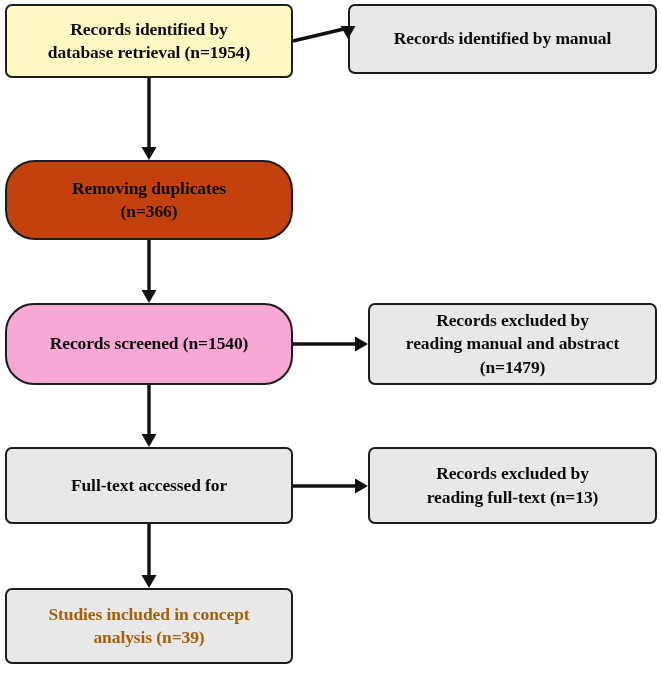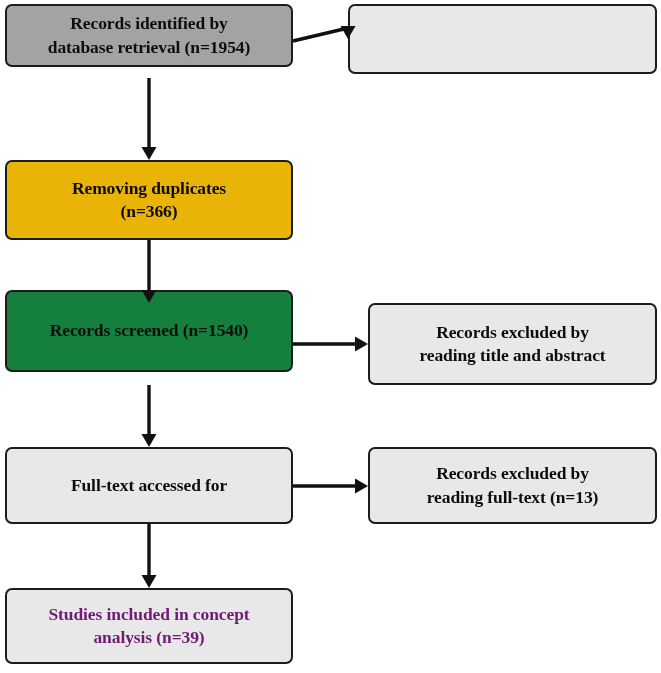--- a/index.html
+++ b/index.html
@@ -49,59 +49,61 @@
   }
   .connector svg {
     display: block;
     overflow: visible;
   }
 </style>
 </head>
 <body>
 
 <div id="diagram">
-    <div class="node" style="left: 5px; top: 4px; width: 288px; height: 63px; background: #a3a3a3; border-color: rgb(28, 28, 28); color: rgb(13, 13, 13);">
+    <div class="node" style="left: 5px; top: 4px; width: 288px; height: 74px; background: #fef9c3; border-color: rgb(28, 28, 28); color: rgb(13, 13, 13);">
       <span class="node-text">
         <span class="ln">Records identified by</span>
         <span class="ln">database retrieval (n=1954)</span>
       </span>
     </div>
     <div class="node" style="left: 348px; top: 4px; width: 309px; height: 70px; background: rgb(232, 232, 232); border-color: rgb(28, 28, 28); color: rgb(13, 13, 13);">
       <span class="node-text">
+        <span class="ln">Records identified by manual</span>
       </span>
     </div>
-    <div class="node" style="left: 5px; top: 160px; width: 288px; height: 80px; background: #eab308; border-color: rgb(28, 28, 28); color: rgb(13, 13, 13);">
+    <div class="node" style="left: 5px; top: 160px; width: 288px; height: 80px; background: #c2410c; border-color: rgb(28, 28, 28); color: rgb(13, 13, 13); border-radius: 30px;">
       <span class="node-text">
         <span class="ln">Removing duplicates</span>
         <span class="ln">(n=366)</span>
       </span>
     </div>
-    <div class="node" style="left: 5px; top: 290px; width: 288px; height: 82px; background: #15803d; border-color: rgb(28, 28, 28); color: rgb(13, 13, 13);">
+    <div class="node" style="left: 5px; top: 303px; width: 288px; height: 82px; background: #f9a8d4; border-color: rgb(28, 28, 28); color: rgb(13, 13, 13); border-radius: 29px;">
       <span class="node-text">
         <span class="ln">Records screened (n=1540)</span>
       </span>
     </div>
     <div class="node" style="left: 368px; top: 303px; width: 289px; height: 82px; background: rgb(232, 232, 232); border-color: rgb(28, 28, 28); color: rgb(13, 13, 13);">
       <span class="node-text">
         <span class="ln">Records excluded by</span>
-        <span class="ln">reading title and abstract</span>
+        <span class="ln">reading manual and abstract</span>
+        <span class="ln">(n=1479)</span>
       </span>
     </div>
     <div class="node" style="left: 5px; top: 447px; width: 288px; height: 77px; background: rgb(232, 232, 232); border-color: rgb(28, 28, 28); color: rgb(13, 13, 13);">
       <span class="node-text">
         <span class="ln">Full-text accessed for</span>
       </span>
     </div>
     <div class="node" style="left: 368px; top: 447px; width: 289px; height: 77px; background: rgb(232, 232, 232); border-color: rgb(28, 28, 28); color: rgb(13, 13, 13);">
       <span class="node-text">
         <span class="ln">Records excluded by</span>
         <span class="ln">reading full-text (n=13)</span>
       </span>
     </div>
-    <div class="node" style="left: 5px; top: 588px; width: 288px; height: 76px; background: rgb(232, 232, 232); border-color: rgb(28, 28, 28); color: #701a75;">
+    <div class="node" style="left: 5px; top: 588px; width: 288px; height: 76px; background: rgb(232, 232, 232); border-color: rgb(28, 28, 28); color: #a16207;">
       <span class="node-text">
         <span class="ln">Studies included in concept</span>
         <span class="ln">analysis (n=39)</span>
       </span>
     </div>
     <div class="connector" style="left: 279px; top: 25px; width: 83px; height: 30px;">
       <svg width="83" height="30">
         <line x1="14" y1="16" x2="69" y2="3" stroke="#111111" stroke-width="3.4"></line>
         <polygon fill="#111111" points="61.5,1 76.5,1 69,14"></polygon>
       </svg>

